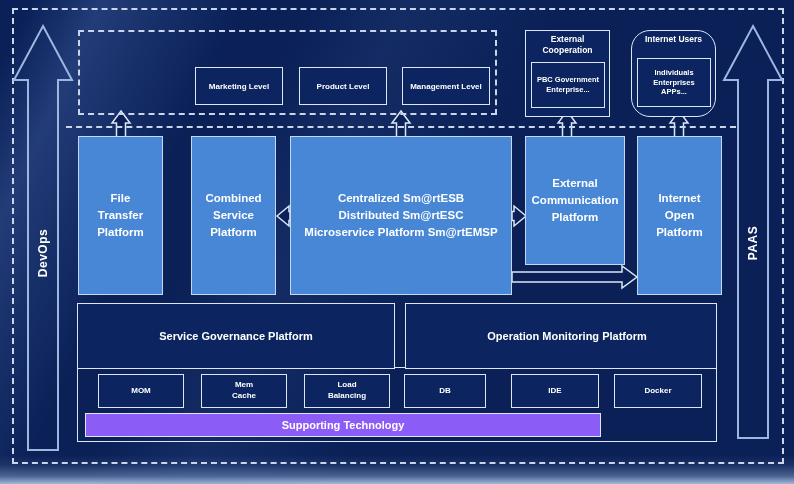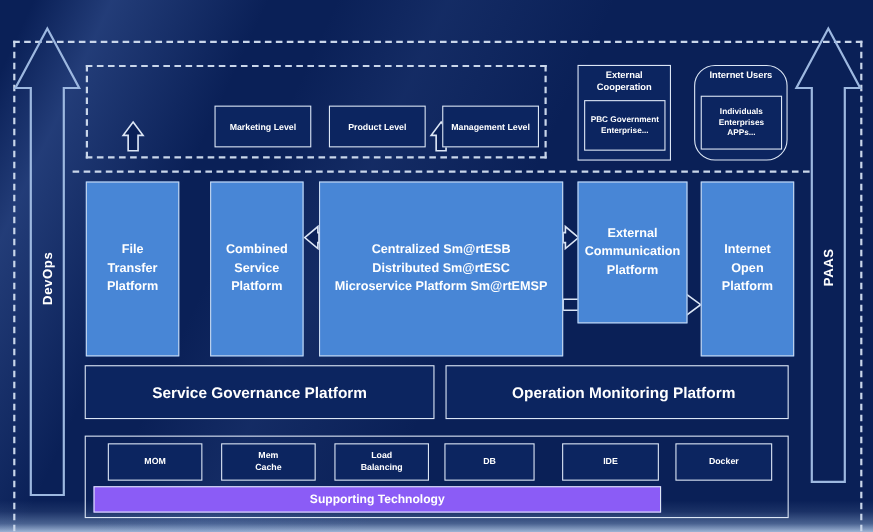--- a/index.html
+++ b/index.html
@@ -9,21 +9,21 @@
     font-family:"Liberation Sans",sans-serif;
     color:#fff;
   }
   .bg-streak{
     position:absolute;inset:0;pointer-events:none;z-index:0;
     background:
       linear-gradient(115deg, rgba(92,126,196,0) 3%, rgba(92,126,196,.30) 10%, rgba(92,126,196,0) 24%),
       linear-gradient(115deg, rgba(92,126,196,0) 30%, rgba(92,126,196,.12) 40%, rgba(92,126,196,0) 55%),
       linear-gradient(180deg, rgba(0,0,0,0) 455px, rgba(120,145,185,.15) 465px, rgba(125,152,192,.55) 476px, rgba(170,192,223,.95) 484px);
   }
-  .abs{position:absolute;box-sizing:border-box;margin-top:29px;}
+  .abs{position:absolute;box-sizing:border-box;}
   .outer-dash{
     left:12px;top:8px;width:772px;height:456px;
     border:2px dashed #c9d6ea;z-index:1;
   }
   .dash-box{
     left:78px;top:30px;width:419px;height:85px;
     border:2px dashed #c9d6ea;z-index:2;
   }
   .h-dash{
     left:66px;top:126px;width:670px;height:0;
@@ -44,23 +44,23 @@
     position:absolute;border:1.5px solid #dce6f5;background:#0c2560;
     display:flex;align-items:center;justify-content:center;text-align:center;
     font-size:7.5px;font-weight:700;line-height:1.3;white-space:pre-line;
   }
   .platform{
     top:136px;background:#4886d6;border:1.5px solid #c6d8f0;
     display:flex;align-items:center;justify-content:center;text-align:center;
     font-size:11.5px;font-weight:600;line-height:1.5;white-space:pre-line;z-index:3;
   }
   .gov{
-    top:303px;height:49px;background:#0c2560;border:1.5px solid #dce6f5;
+    top:303px;height:66px;background:#0c2560;border:1.5px solid #dce6f5;
     display:flex;align-items:center;justify-content:center;
-    font-size:14px;font-weight:700;z-index:3;
+    font-size:11px;font-weight:700;z-index:3;
   }
   .support-outer{
     left:77px;top:367px;width:640px;height:75px;
     border:1.5px solid #dce6f5;z-index:2;
   }
   .tech{top:374px;height:34px;font-size:8px;font-weight:700;line-height:1.35;}
   .support-bar{
     left:85px;top:413px;width:516px;height:24px;
     background:#8b5cf6;border:1.5px solid #dce6f5;
     display:flex;align-items:center;justify-content:center;

